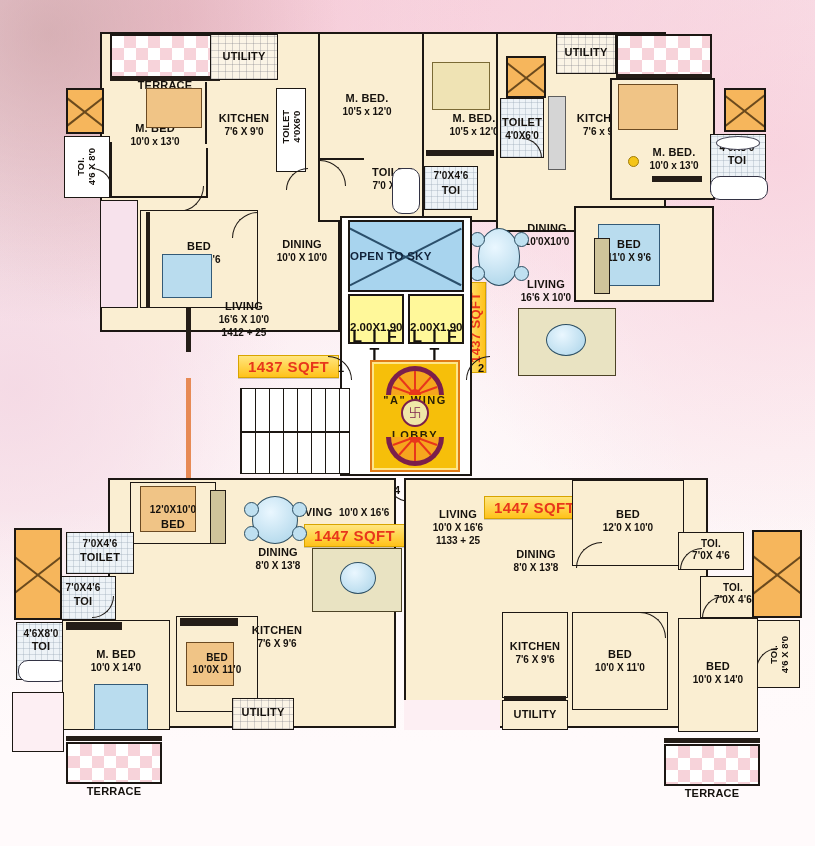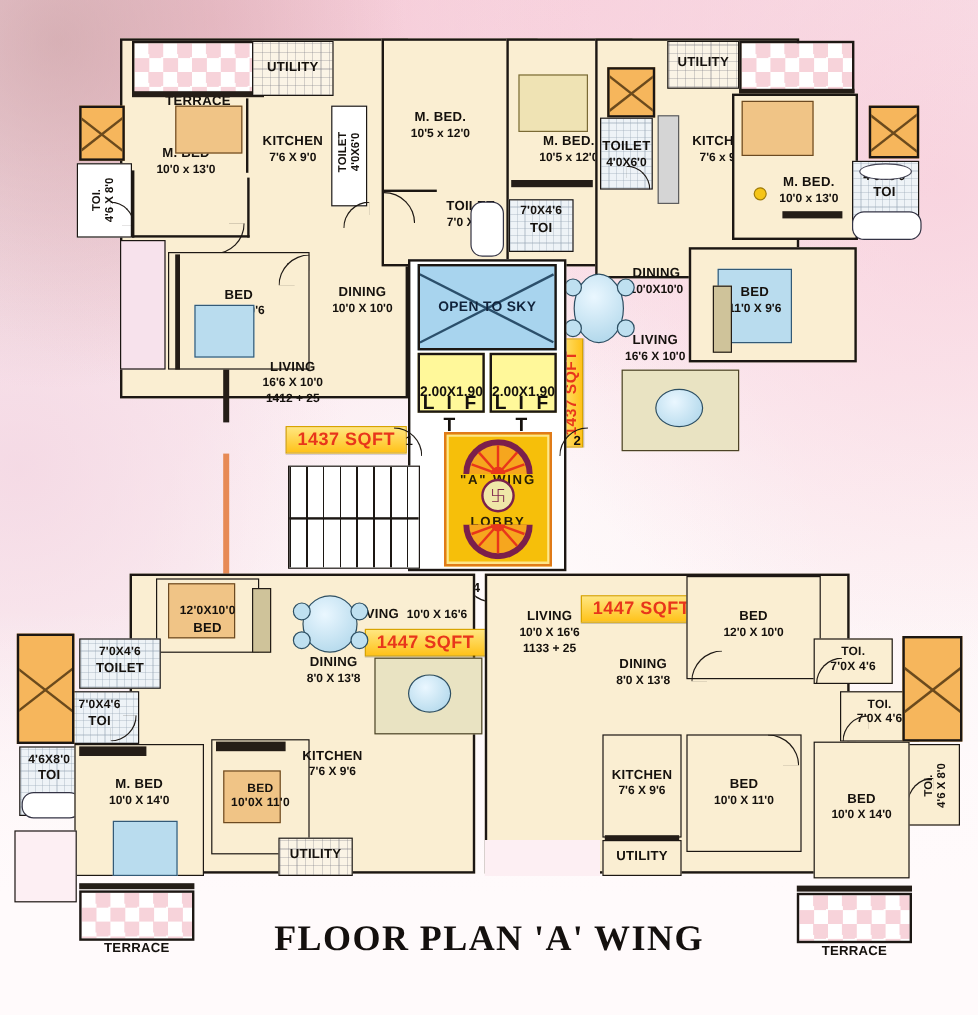--- a/index.html
+++ b/index.html
@@ -85,21 +85,21 @@
   .lift{position:absolute;background:#fff89a;border:2px solid #1c1713;box-sizing:border-box;}
   .lift span{position:absolute;left:0;right:0;text-align:center;color:#15110d;font-weight:600;}
   .lift .t{top:26%;font-size:16px;letter-spacing:3px;margin-top:20px;}
   .lift .s{top:55%;font-size:11.5px;}
 
   
   .sky{position:absolute;background:#a8d4ee;border:2px solid #1c1713;box-sizing:border-box;overflow:hidden;}
   .sky i{position:absolute;left:-6%;top:50%;width:112%;height:1.6px;background:#2b4f6b;}
   .sky i.a{transform:rotate(27deg);} .sky i.b{transform:rotate(-27deg);}
   .sky b{position:absolute;left:0;right:0;top:50%;transform:translateY(-50%);
-         text-align:center;font-size:11.5px;color:#11223a;font-weight:600;letter-spacing:.3px;}
+         font-size:11.5px;color:#11223a;font-weight:600;letter-spacing:.3px;}
 
   
   .lobby{position:absolute;background:#f6bf0a;border:2px solid #e07b18;box-sizing:border-box;
          box-shadow:inset 0 0 0 2px #fde68a;}
   .lobby .txt{position:absolute;left:0;right:0;text-align:center;color:#2a2007;
               font-weight:700;letter-spacing:1.5px;font-size:11px;}
   .lobby .w{top:30%;} .lobby .l{top:62%;}
   .rang{position:absolute;left:50%;transform:translateX(-50%);width:58px;height:29px;overflow:hidden;}
   .rang.top{top:4px;} .rang.bot{bottom:4px;}
   .rang svg{display:block;}
@@ -505,14 +505,13 @@
   </div>
 
   <div class="terrace" style="left:664px;top:744px;width:96px;height:42px;">
     <div class="lbl">TERRACE</div>
   </div>
   <div class="wall" style="left:664px;top:738px;width:96px;height:5px;"></div>
 
   <div class="void" style="left:12px;top:692px;width:52px;height:60px;background:#fdeff3;"></div>
   <div class="void" style="left:404px;top:700px;width:96px;height:30px;background:#fdeff3;border-color:transparent;"></div>
 
-  <h1 class="title">FLOOR PLAN 'A' WING</h1>
 </div>
 
 </body></html>

